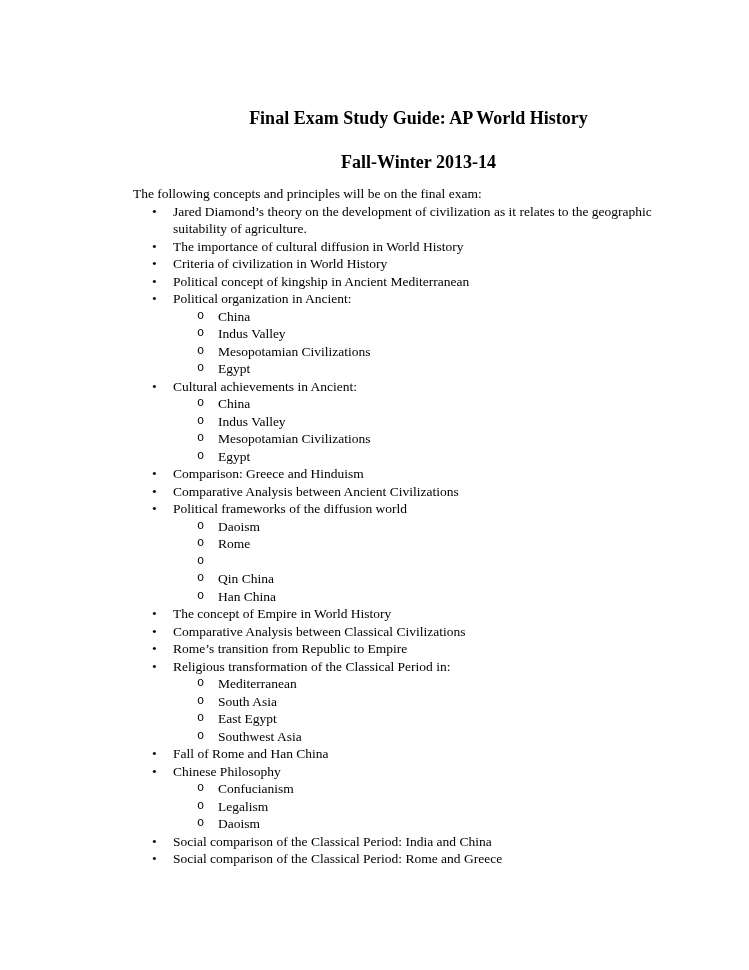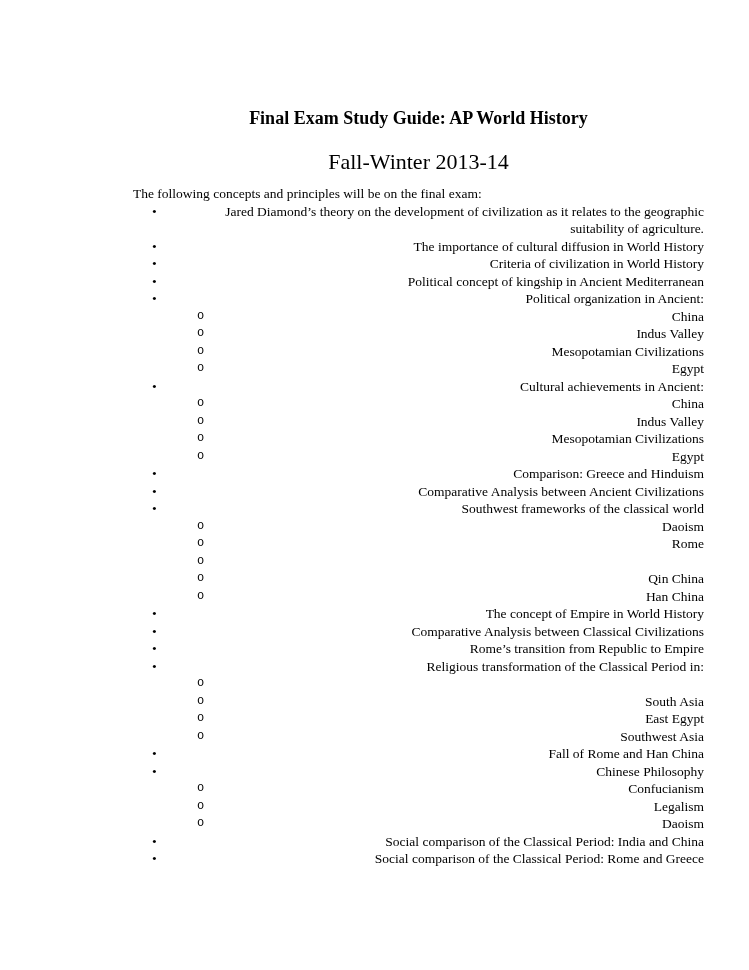--- a/index.html
+++ b/index.html
@@ -24,22 +24,22 @@
   .doc-title {
     margin: 0;
     text-align: center;
     font-size: 18px;
     font-weight: bold;
     line-height: 24px;
   }
   .doc-subtitle {
     margin: 20px 0 0 0;
     text-align: center;
-    font-size: 22px;
-    font-weight: normal;
+    font-size: 18px;
+    font-weight: bold;
     line-height: 24px;
   }
   .intro {
     margin: 11px 0 0 0;
     font-size: 13.5px;
     line-height: 17.5px;
   }
   .list {
     font-size: 13.5px;
     line-height: 17.5px;
@@ -57,21 +57,20 @@
   .bullet.b1 {
     font-size: 13.5px;
   }
   .bullet.b2 {
     font-family: "Liberation Mono", monospace;
     font-size: 12px;
   }
   .li-text {
     flex: 1 1 auto;
     line-height: 17.5px;
-    text-align: right;
   }
 </style>
 </head>
 <body>
 
 <div class="page">
   <h1 class="doc-title">Final Exam Study Guide: AP World History</h1>
   <h2 class="doc-subtitle">Fall-Winter 2013-14</h2>
   <p class="intro">The following concepts and principles will be on the final exam:</p>
   <div class="list">
@@ -134,21 +133,21 @@
       <div class="li lvl1">
         <span class="bullet b1">•</span>
         <span class="li-text">Comparison: Greece and Hinduism</span>
       </div>
       <div class="li lvl1">
         <span class="bullet b1">•</span>
         <span class="li-text">Comparative Analysis between Ancient Civilizations</span>
       </div>
       <div class="li lvl1">
         <span class="bullet b1">•</span>
-        <span class="li-text">Southwest frameworks of the classical world</span>
+        <span class="li-text">Political frameworks of the diffusion world</span>
       </div>
       <div class="li lvl2">
         <span class="bullet b2">o</span>
         <span class="li-text">Daoism</span>
       </div>
       <div class="li lvl2">
         <span class="bullet b2">o</span>
         <span class="li-text">Rome</span>
       </div>
       <div class="li lvl2">
@@ -173,20 +172,21 @@
       <div class="li lvl1">
         <span class="bullet b1">•</span>
         <span class="li-text">Rome’s transition from Republic to Empire</span>
       </div>
       <div class="li lvl1">
         <span class="bullet b1">•</span>
         <span class="li-text">Religious transformation of the Classical Period in:</span>
       </div>
       <div class="li lvl2">
         <span class="bullet b2">o</span>
+        <span class="li-text">Mediterranean</span>
       </div>
       <div class="li lvl2">
         <span class="bullet b2">o</span>
         <span class="li-text">South Asia</span>
       </div>
       <div class="li lvl2">
         <span class="bullet b2">o</span>
         <span class="li-text">East Egypt</span>
       </div>
       <div class="li lvl2">

